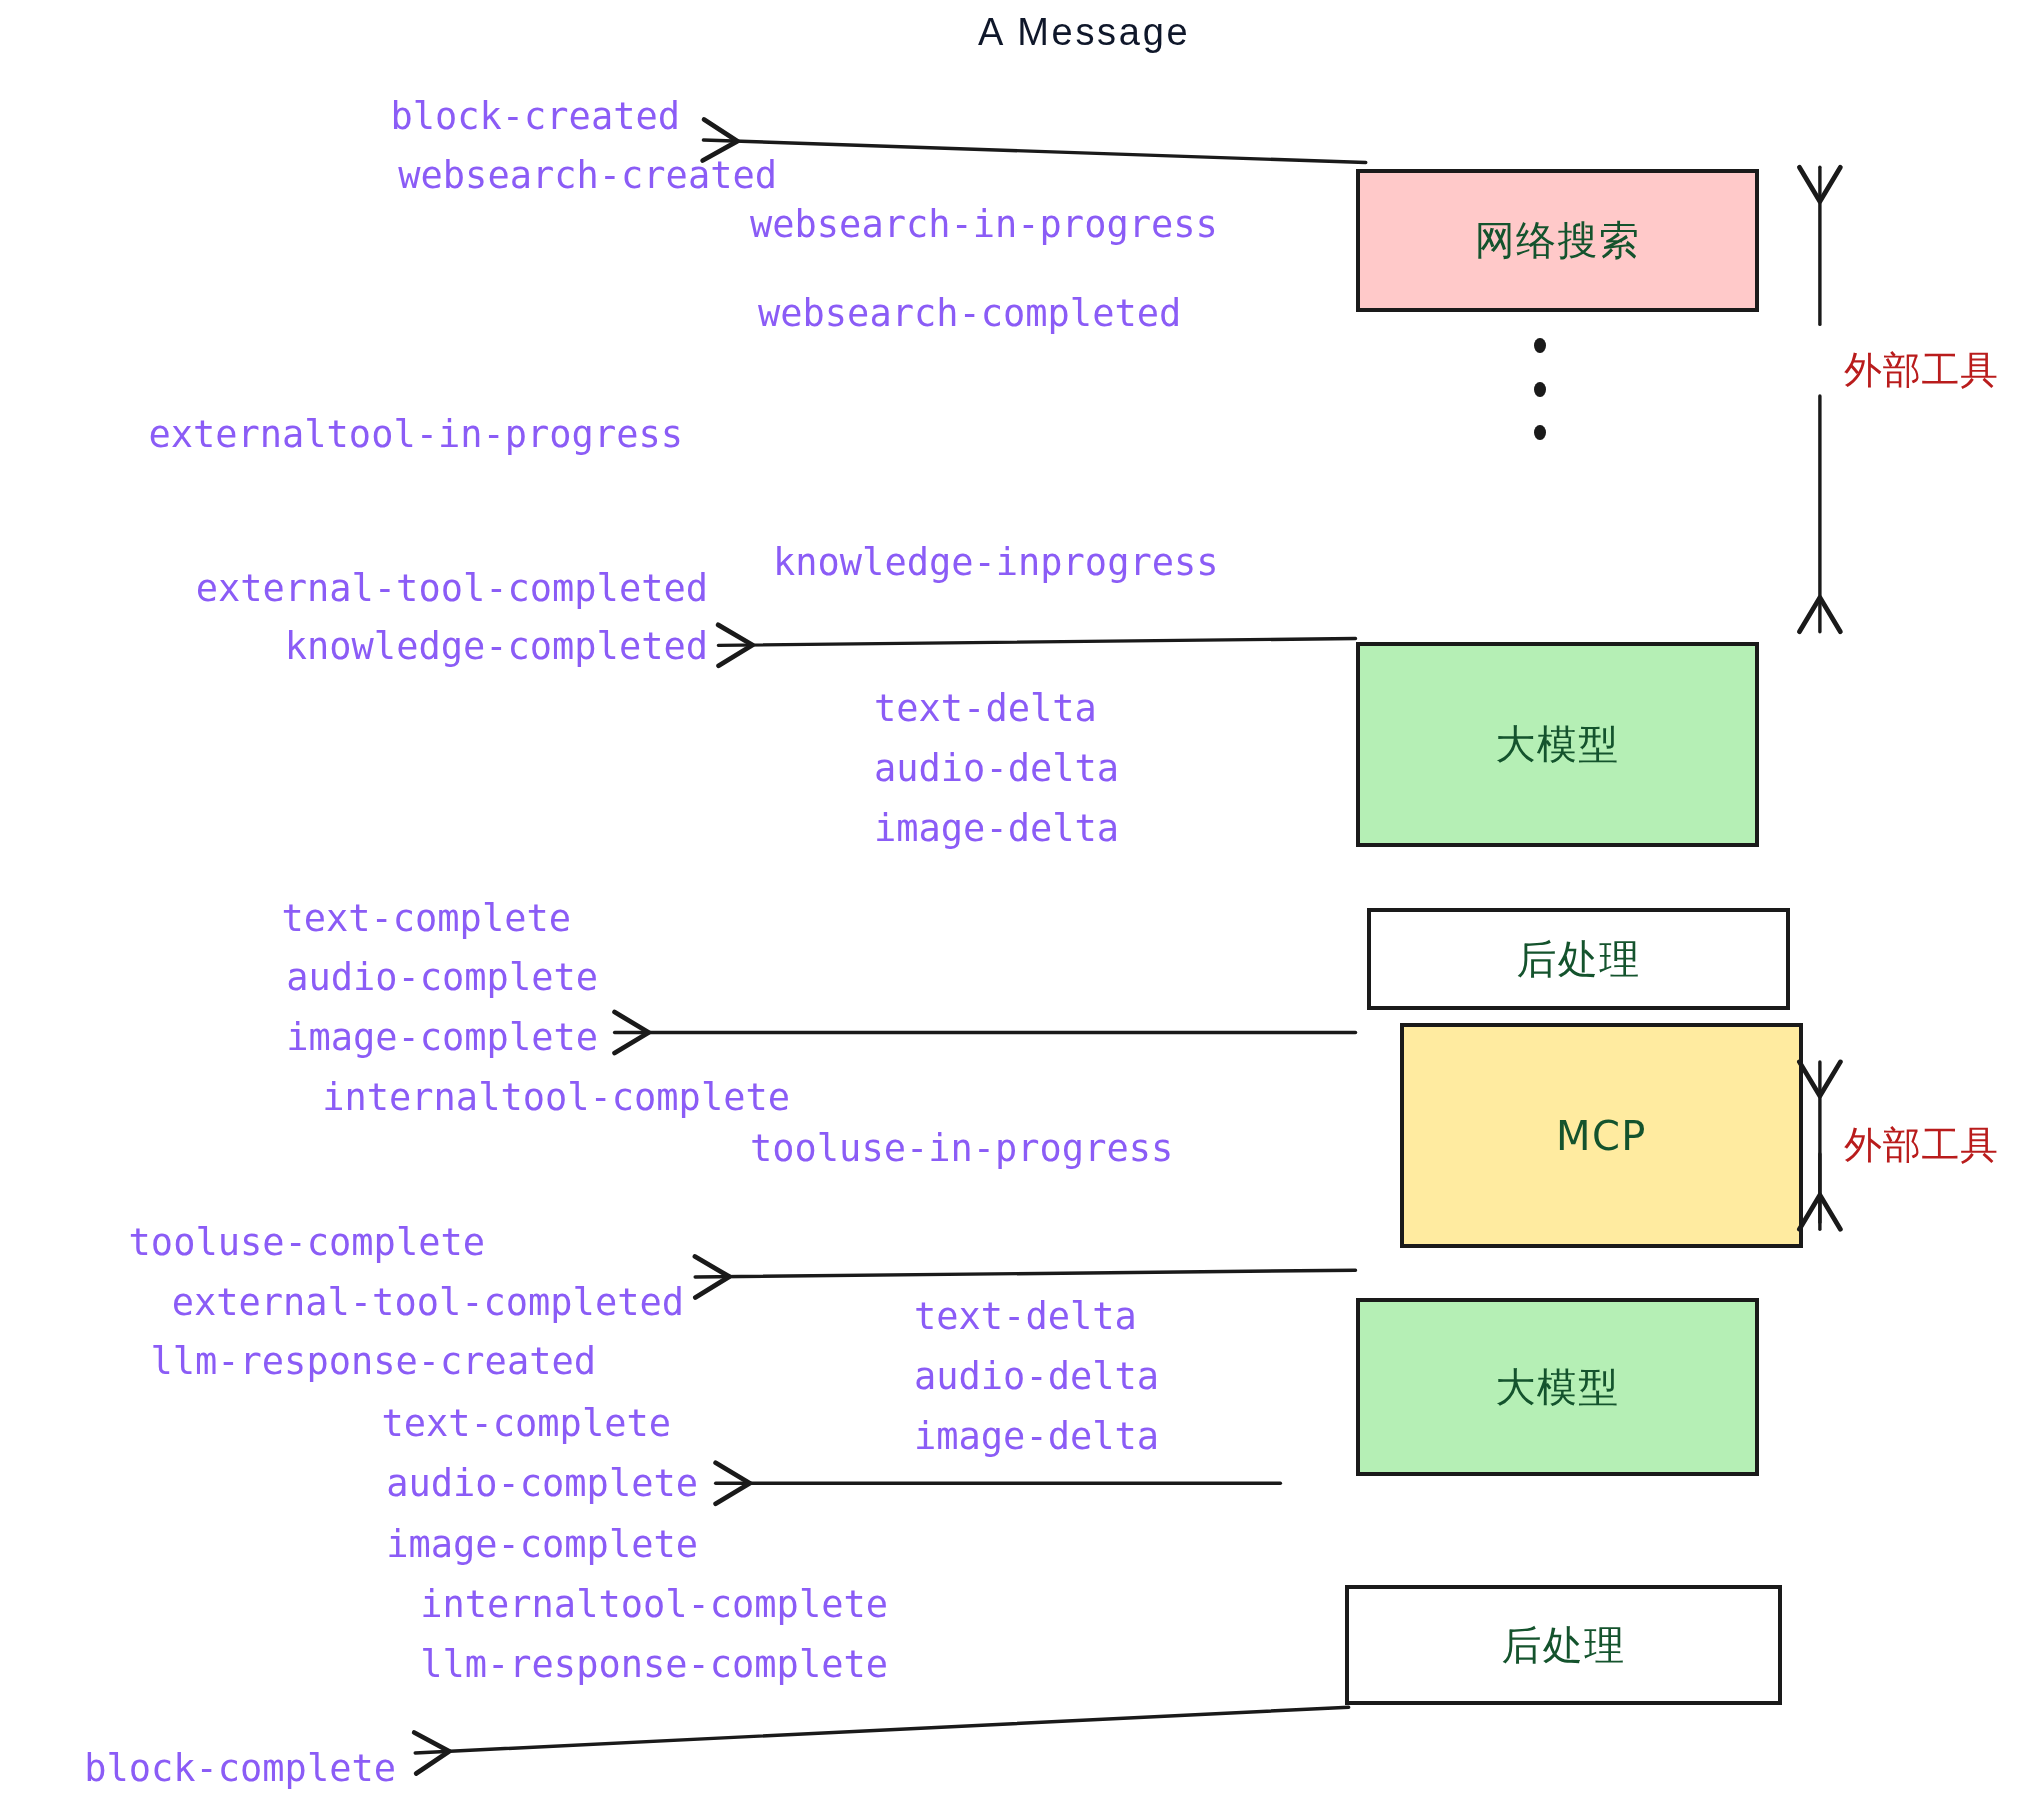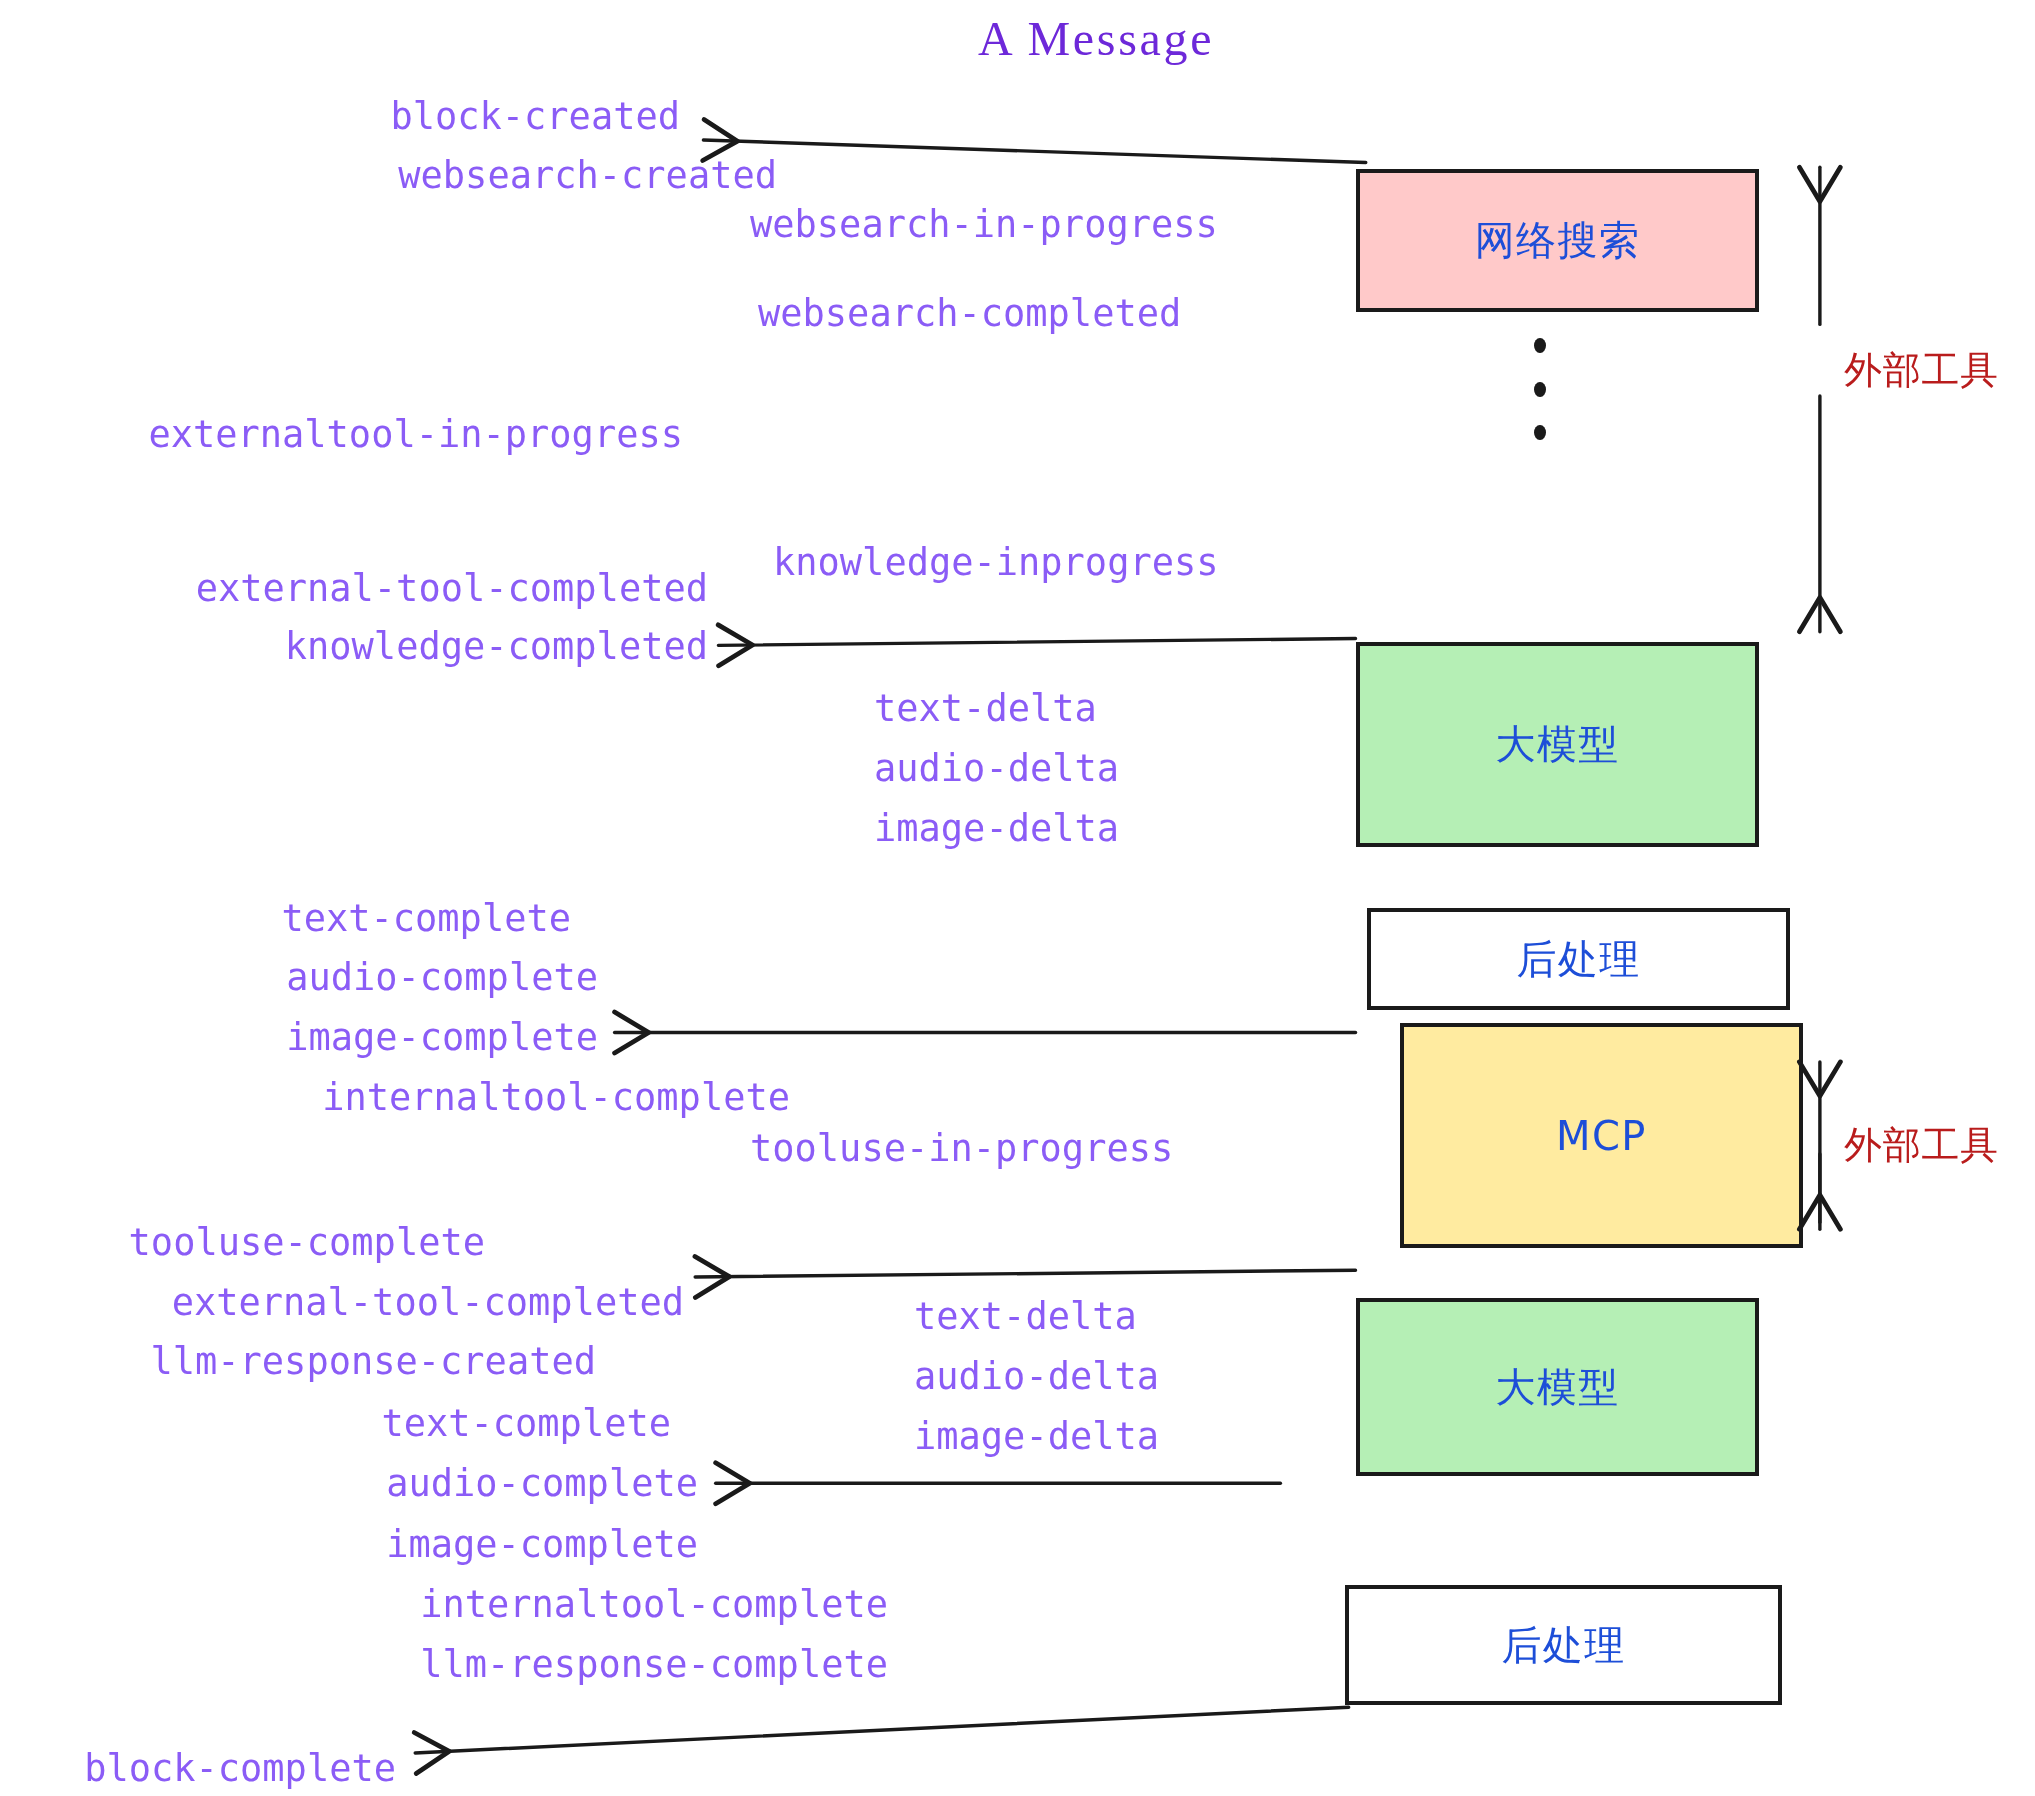--- a/index.html
+++ b/index.html
@@ -20,36 +20,36 @@
     font-family: "DejaVu Sans Mono", "Liberation Mono", monospace;
     font-size: 37px;
     line-height: 1;
     color: #8b5cf6;
     white-space: pre;
     letter-spacing: 0px;
   }
   .evt.r { transform: translateX(-100%); }
   .title {
     position: absolute;
-    font-family: Liberation Serif, serif;
-    font-size: 48px;
-    color: #6d28d9;
+    font-family: Liberation Sans, sans-serif;
+    font-size: 38px;
+    color: #0f172a;
     white-space: pre;
     letter-spacing: 2.7px;
   }
   .node {
     position: absolute;
     box-sizing: border-box;
     border: 4.1px solid #1a1a1a;
     display: flex;
     align-items: center;
     justify-content: center;
     font-family: "DejaVu Sans", "Liberation Sans", sans-serif;
     font-size: 40px;
-    color: #1d4ed8;
+    color: #14532d;
     letter-spacing: 1.4px;
   }
   .grouplabel {
     position: absolute;
     font-family: "DejaVu Sans", "Liberation Sans", sans-serif;
     font-size: 38px;
     color: #b91c1c;
     white-space: pre;
     letter-spacing: 0.7px;
   }

